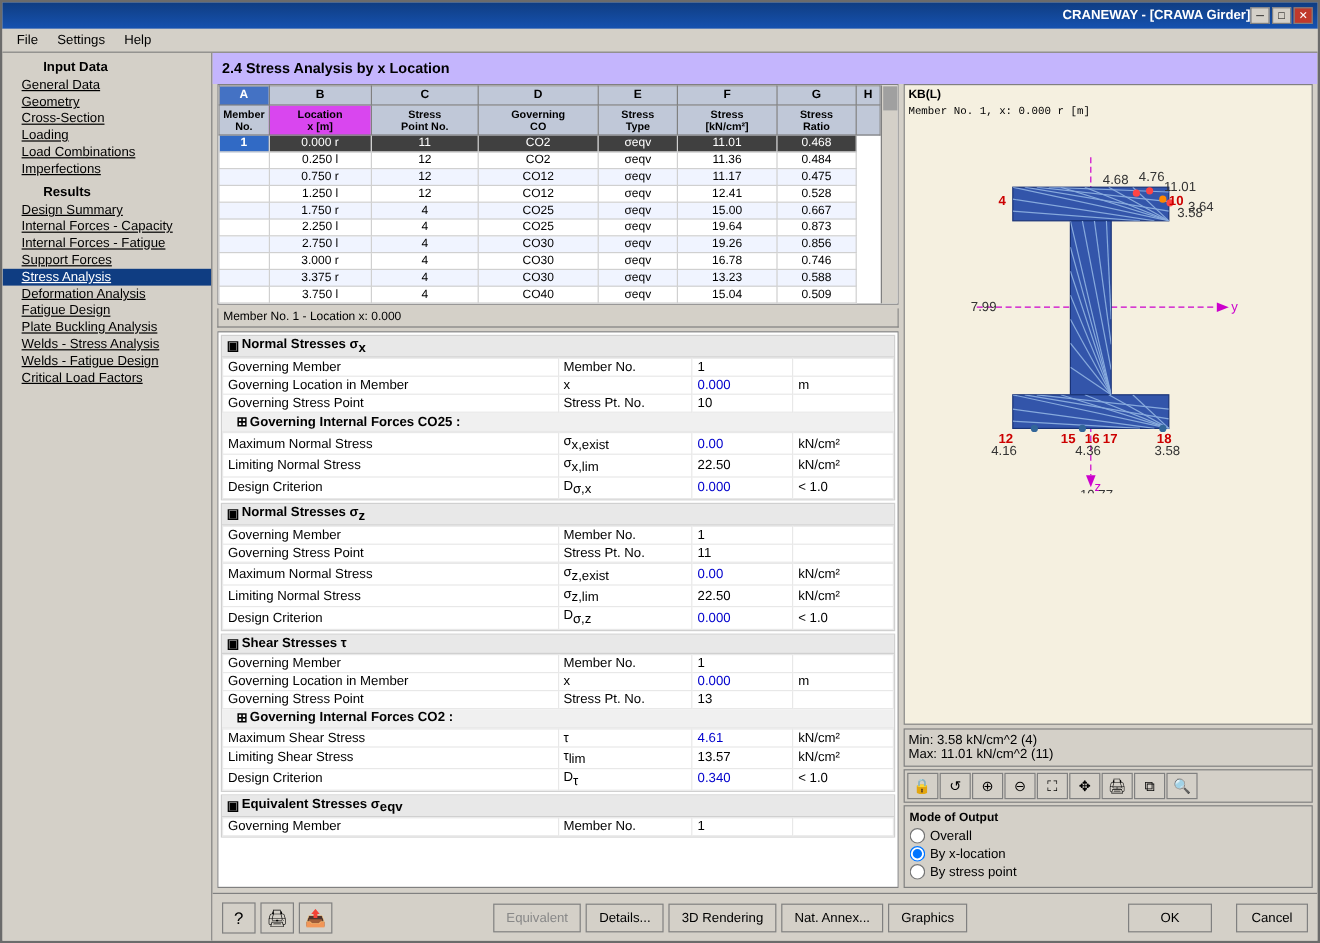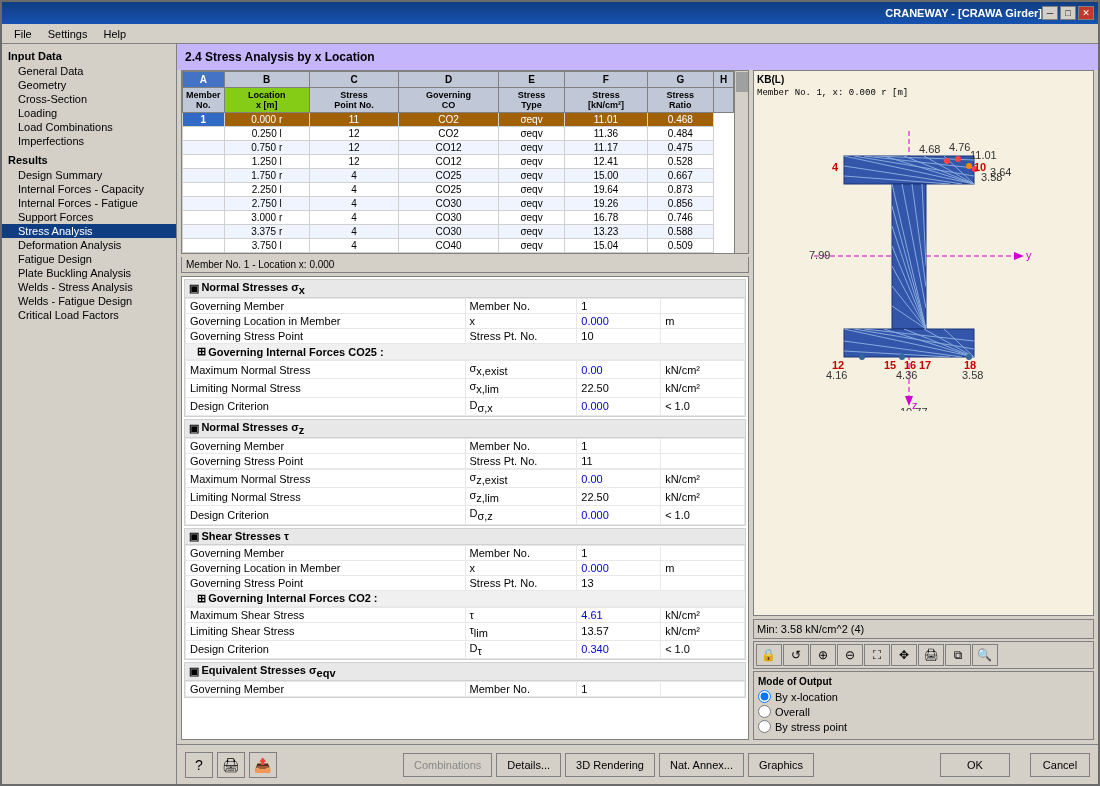--- a/index.html
+++ b/index.html
@@ -13,42 +13,42 @@
     .title-btn { width: 16px; height: 14px; background: #d4d0c8; border: 1px solid #808080; font-size: 9px; cursor: pointer; display: flex; align-items: center; justify-content: center; color: black; }
     .title-btn.close { background: #c0392b; color: white; }
     
     .menu-bar { background: #d4d0c8; border-bottom: 1px solid #808080; height: 20px; display: flex; align-items: center; padding: 0 4px; flex-shrink: 0; }
     .menu-item { padding: 2px 8px; cursor: pointer; font-size: 11px; }
     
     .content { display: flex; flex: 1; overflow: hidden; }
     
     
     .sidebar { width: 175px; background: #d4d0c8; border-right: 1px solid #808080; overflow-y: auto; padding: 4px 0; flex-shrink: 0; }
-    .sidebar-section { font-weight: bold; font-size: 11px; padding: 2px 6px; }
-    .sidebar-item { padding: 1px 6px 1px 16px; cursor: pointer; font-size: 11px; white-space: nowrap; }
+    .sidebar-section { font-weight: bold; font-size: 11px; padding: 2px 6px; margin-left: 28px; }
+    .sidebar-item { padding: 1px 6px 1px 16px; cursor: pointer; font-size: 11px; white-space: nowrap; text-decoration: underline; }
     .sidebar-item.selected { background: #0f3d82; color: white; }
     
     
     .main { flex: 1; display: flex; flex-direction: column; overflow: hidden; }
     
     .main-title { font-weight: bold; font-size: 12px; padding: 6px 8px; background: #c4b5fd; }
     
     .main-content { display: flex; flex: 1; overflow: hidden; gap: 4px; padding: 0 4px 4px 4px; }
     
     
     .left-panel { display: flex; flex-direction: column; flex: 1; overflow: hidden; }
     
     
     .table-section { background: white; border: 1px solid #808080; overflow: hidden; flex-shrink: 0; }
     .data-table { width: 100%; border-collapse: collapse; font-size: 10px; }
     .data-table th { background: #c0c8d8; border: 1px solid #808080; padding: 2px 3px; text-align: center; font-weight: bold; font-size: 10px; }
     .data-table td { border: 1px solid #d0d0d0; padding: 1px 3px; text-align: center; font-size: 10px; }
     .data-table tr:nth-child(odd) { background: #f0f4ff; }
     .data-table tr:nth-child(even) { background: white; }
-    .data-table tr.selected td { background: #a16207; color: white; }
+    .data-table tr.selected td { background: #404040; color: white; }
     
     
     .detail-section { flex: 1; background: white; border: 1px solid #808080; overflow: hidden; margin-top: 3px; }
     .detail-scroll { overflow-y: auto; height: calc(100% - 20px); }
     
     .detail-group { border: 1px solid #d0d0d0; margin: 2px; }
     .detail-group-header { background: #e8e8e8; padding: 1px 4px; font-weight: bold; font-size: 10px; display: flex; align-items: center; gap: 2px; border-bottom: 1px solid #d0d0d0; }
     
     .detail-table { width: 100%; border-collapse: collapse; font-size: 10px; }
     .detail-table td { padding: 1px 4px; border: 1px solid #e8e8e8; }
@@ -153,21 +153,21 @@
                       <th>B</th>
                       <th>C</th>
                       <th>D</th>
                       <th>E</th>
                       <th>F</th>
                       <th>G</th>
                       <th style="width:20px;">H</th>
                     </tr>
                     <tr>
                       <th style="background:#c0c8d8; font-size:9px;">Member<br>No.</th>
-                      <th style="background:#84cc16; font-size:9px;margin-left:48px;">Location<br>x [m]</th>
+                      <th style="background:#d946ef; font-size:9px;margin-left:48px;">Location<br>x [m]</th>
                       <th style="background:#c0c8d8; font-size:9px;">Stress<br>Point No.</th>
                       <th style="background:#c0c8d8; font-size:9px;">Governing<br>CO</th>
                       <th style="background:#c0c8d8; font-size:9px;">Stress<br>Type</th>
                       <th style="background:#c0c8d8; font-size:9px;">Stress<br>[kN/cm²]</th>
                       <th style="background:#c0c8d8; font-size:9px;">Stress<br>Ratio</th>
                       <th style="background:#c0c8d8;"></th>
                     </tr>
                   </thead>
                   <tbody id="table-body">
                   <tr class="selected">
@@ -556,60 +556,64 @@
               <text x="165" y="268" font-size="9" fill="#cc0000" font-weight="bold">17</text>
               <text x="210" y="268" font-size="9" fill="#cc0000" font-weight="bold">18</text>
             </svg>
           </div>
 
           <div class="diagram-info" style="font-size:10px;">
             <div>
               <span>Min:</span>
               <span>3.58  kN/cm^2 (4)</span>
             </div>
+            <div>
+              <span>Max:</span>
+              <span>11.01  kN/cm^2 (11)</span>
+            </div>
           </div>
 
           <div class="diagram-toolbar">
             <div class="diag-btn" title="Lock">🔒</div>
             <div class="diag-btn" title="Refresh">↺</div>
             <div class="diag-btn" title="Zoom In">⊕</div>
             <div class="diag-btn" title="Zoom Out">⊖</div>
             <div class="diag-btn" title="Fit">⛶</div>
             <div class="diag-btn" title="Move">✥</div>
             <div class="diag-btn" title="Print">🖨</div>
             <div class="diag-btn" title="Copy">⧉</div>
             <div class="diag-btn" title="Search">🔍</div>
           </div>
 
           <div style="background:#d4d0c8; border: 1px solid #808080; padding: 4px; margin-top: 2px;">
             <div style="font-weight:bold; font-size:10px; margin-bottom:3px;">Mode of Output</div>
             <div class="radio-item">
+              <input type="radio" name="mode" style="">
+              <span>Overall</span>
+            </div>
+            <div class="radio-item">
               <input type="radio" name="mode" checked="" style="">
               <span>By x-location</span>
-            </div>
-            <div class="radio-item">
-              <input type="radio" name="mode" style="">
-              <span>Overall</span>
             </div>
             <div class="radio-item">
               <input type="radio" name="mode" style="">
               <span>By stress point</span>
             </div>
           </div>
         </div>
       </div>
 
       <div class="bottom-toolbar">
         <div class="toolbar-left">
           <div class="tb-icon-btn">?</div>
           <div class="tb-icon-btn">🖨</div>
           <div class="tb-icon-btn">📤</div>
         </div>
         <div class="toolbar-center">
-          <button class="tb-btn" disabled="" style="color:#888;">Combinations</button>
+          <button class="tb-btn" disabled="" style="color:#888;">Equivalent</button>
           <button class="tb-btn">Details...</button>
           <button class="tb-btn">3D Rendering</button>
           <button class="tb-btn">Nat. Annex...</button>
           <button class="tb-btn">Graphics</button>
         </div>
         <div class="toolbar-right">
           <button class="tb-btn ok-btn">OK</button>
           <button class="tb-btn">Cancel</button>
         </div>
       </div>

